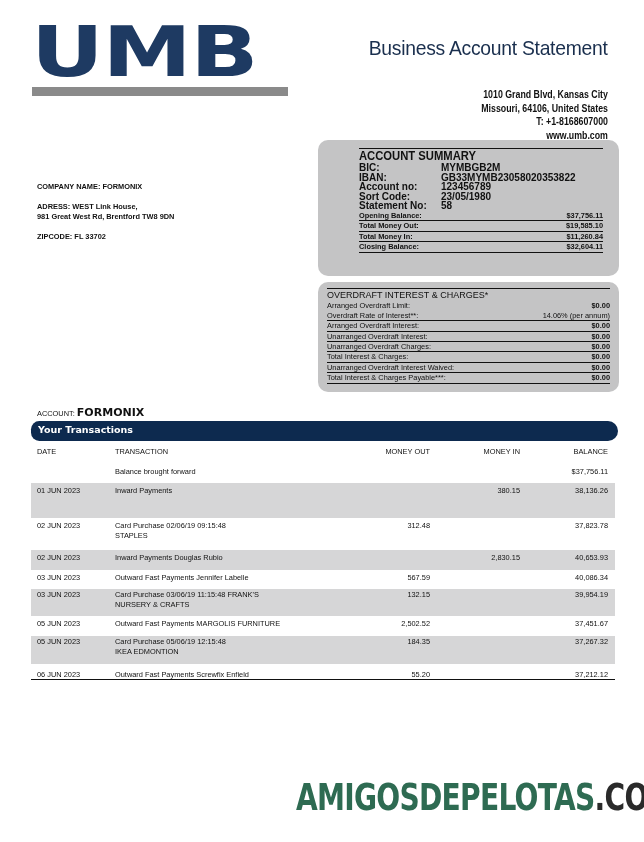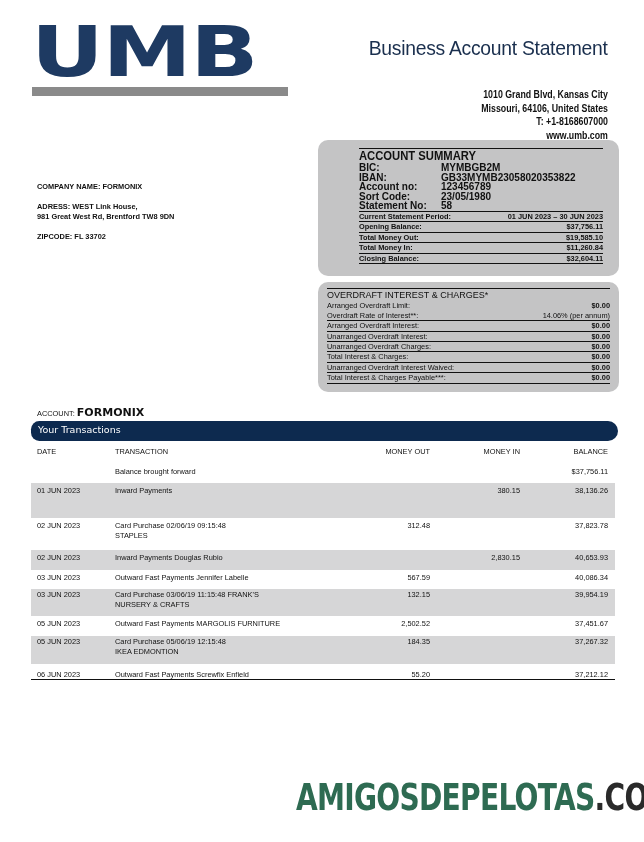--- a/index.html
+++ b/index.html
@@ -44,21 +44,21 @@
   .od .plain { display:flex; justify-content:space-between; font-size:7.4px; line-height:9.6px; white-space:nowrap;align-items:center; }
   .od .plain .v, .od .row2 .v { font-weight:bold; }
   .od .row2 { font-weight:normal; }
 
   
   .acct { left:37px; top:406px; font-size:7.4px; white-space:nowrap; }
   .acct b { font-family:"DejaVu Sans", sans-serif; font-size:11px; font-weight:bold;text-align:center; }
   .bar { left:31px; top:421px; width:587px; height:20px; background:#0d2a4f;
          border-radius:10px 12px 12px 10px; }
   .bar span { position:absolute; left:7px; top:3px; color:#fff; font-family:"DejaVu Sans", sans-serif;
-              font-weight:normal; font-size:9.5px; white-space:nowrap; }
+              font-weight:bold; font-size:9.5px; white-space:nowrap; }
 
   .table { left:31px; top:444px; width:584px; }
   .tr { position:relative; font-size:7.4px; white-space:nowrap; }
   .tr.shade { background:#d6d6d7; }
   .c { position:absolute; top:3px; line-height:10px; }
   .c.date { left:6px; }
   .c.desc { left:84px; }
   .c.out  { right:185px; text-align:right; }
   .c.in   { right:95px; text-align:right; }
   .c.bal  { right:7px; text-align:right; }
@@ -112,24 +112,20 @@
         <span>123456789</span>
       </div>
     <div class="kv">
         <span class="k">Sort Code:</span>
         <span>23/05/1980</span>
       </div>
     <div class="kv">
         <span class="k">Statement No:</span>
         <span>58</span>
       </div>
-    <div class="row2 first">
-        <span>Current Statement Period:</span>
-        <span>01 JUN 2023 – 30 JUN 2023</span>
-      </div>
     <div class="row2">
         <span>Opening Balance:</span>
         <span>$37,756.11</span>
       </div>
     <div class="row2">
         <span>Total Money Out:</span>
         <span>$19,585.10</span>
       </div>
     <div class="row2">
         <span>Total Money In:</span>

